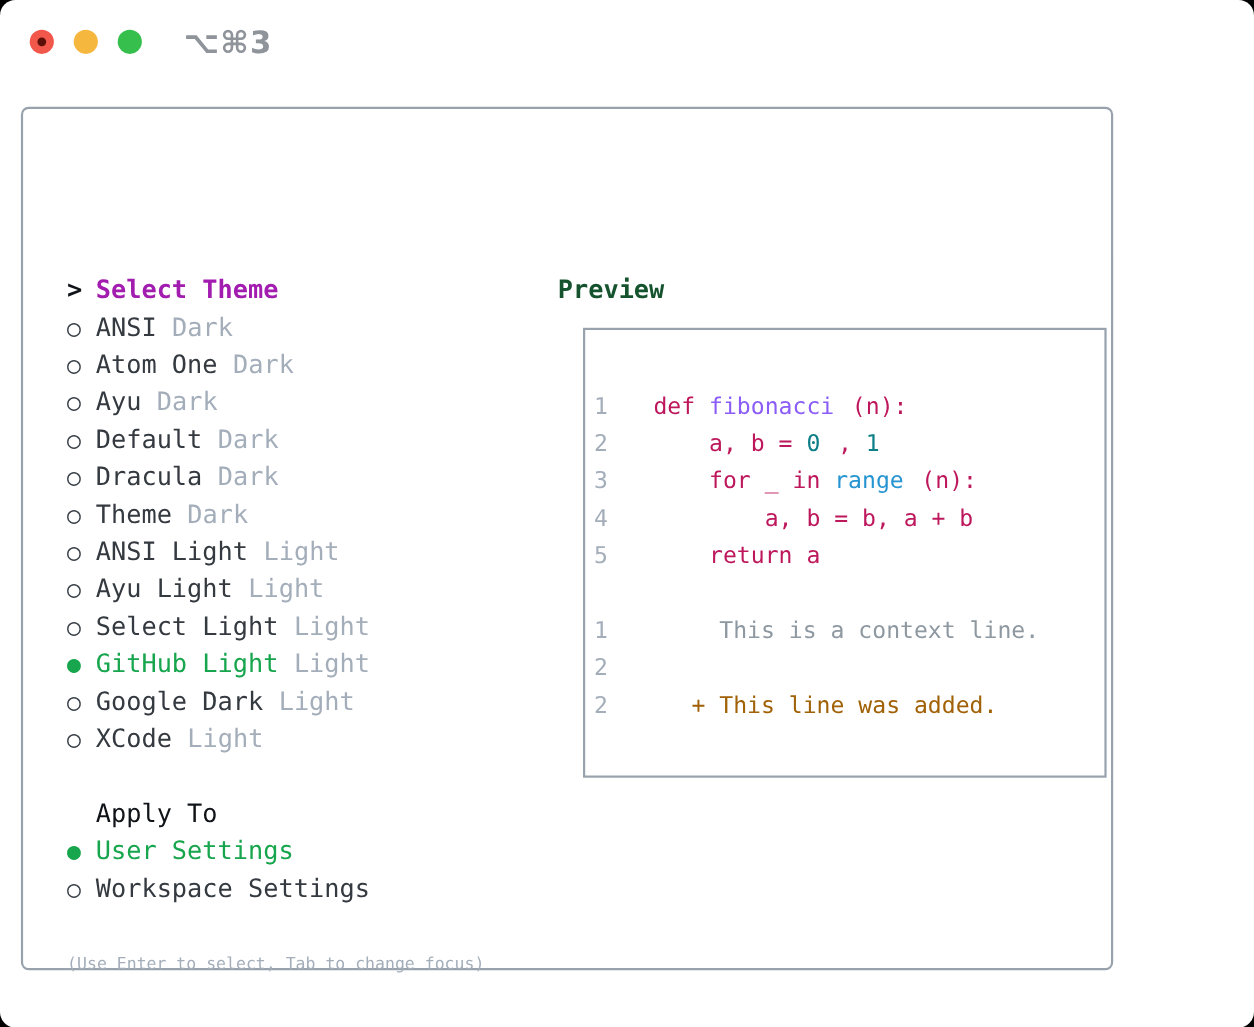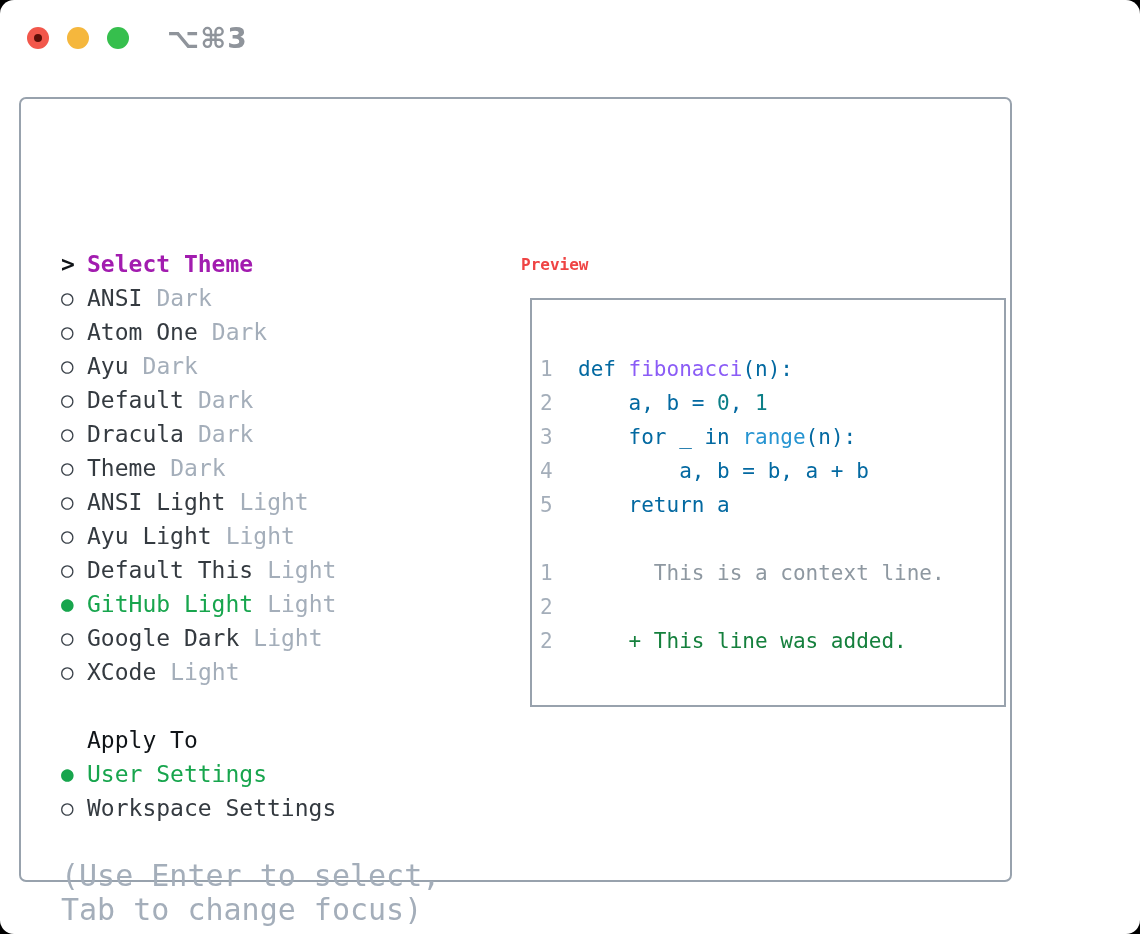--- a/index.html
+++ b/index.html
@@ -41,40 +41,40 @@
   .pointer { width: 26px; flex: none; font-weight: bold; color: #101418; font-size: 23px; }
   .list-header { font-weight: bold; color: #a21caf; }
   .tag { color: #a4aeba; margin-left: 14px; }
   .item.selected .item-name { color: #17a54d; }
   .item.selected .marker { color: #17a54d; }
   .apply-header { color: #101418; }
   .option.selected .item-name { color: #17a54d; }
   .option.selected .marker { color: #17a54d; }
   .help {
     position: absolute; left: 40px; top: 760px; width: 420px;
-    font-size: 30px; line-height: 34px; color: #a4aeba;
+    font-size: 15px; line-height: 34px; color: #a4aeba;
   }
 
   
-  .preview-header { position: absolute; left: 500px; top: 148px; height: 34px; display: flex; align-items: center;
-    font-size: 16px; font-weight: bold; color: #ef4444; }
+  .preview-header { position: absolute; left: 486px; top: 148px; height: 34px; display: flex; align-items: center;
+    font-size: 23px; font-weight: bold; color: #14532d; }
   .preview-box {
     position: absolute; left: 509px; top: 199px; width: 476px; height: 409px;
     border: 2px solid #98a2ad; background: #fff; padding-top: 52px; overflow: hidden;
   }
   .code-line { height: 34px; display: flex; align-items: center; font-size: 21px; white-space: pre; }
   .lnum { padding-left: 8px; width: 46px; flex: none; color: #a4aeba; }
   .code { color: #343a40; }
-  .seg-code { color: #0369a1; }
+  .seg-code { color: #be185d; margin-left: 16px; }
   .seg-function { color: #8b5cf6; }
   .seg-number { color: #0c7f87; }
   .seg-builtin { color: #2694d1; }
   .seg-context { color: #8e98a1; }
   .seg-removed { color: #c92a1a; }
-  .seg-added { color: #15803d; }
+  .seg-added { color: #a16207; }
 </style>
 </head>
 <body>
 
 <div class="window">
 
   <div class="titlebar">
     <div class="lights">
       <div class="light close"></div>
       <div class="light min"></div>
@@ -108,21 +108,21 @@
       <div class="row item">
         <span class="marker">○</span><span class="item-name">Theme</span><span class="tag">Dark</span>
       </div>
       <div class="row item">
         <span class="marker">○</span><span class="item-name">ANSI Light</span><span class="tag">Light</span>
       </div>
       <div class="row item">
         <span class="marker">○</span><span class="item-name">Ayu Light</span><span class="tag">Light</span>
       </div>
       <div class="row item">
-        <span class="marker">○</span><span class="item-name">Default This</span><span class="tag">Light</span>
+        <span class="marker">○</span><span class="item-name">Select Light</span><span class="tag">Light</span>
       </div>
       <div class="row item selected">
         <span class="marker">●</span><span class="item-name">GitHub Light</span><span class="tag">Light</span>
       </div>
       <div class="row item">
         <span class="marker">○</span><span class="item-name">Google Dark</span><span class="tag">Light</span>
       </div>
       <div class="row item">
         <span class="marker">○</span><span class="item-name">XCode</span><span class="tag">Light</span>
       </div>

